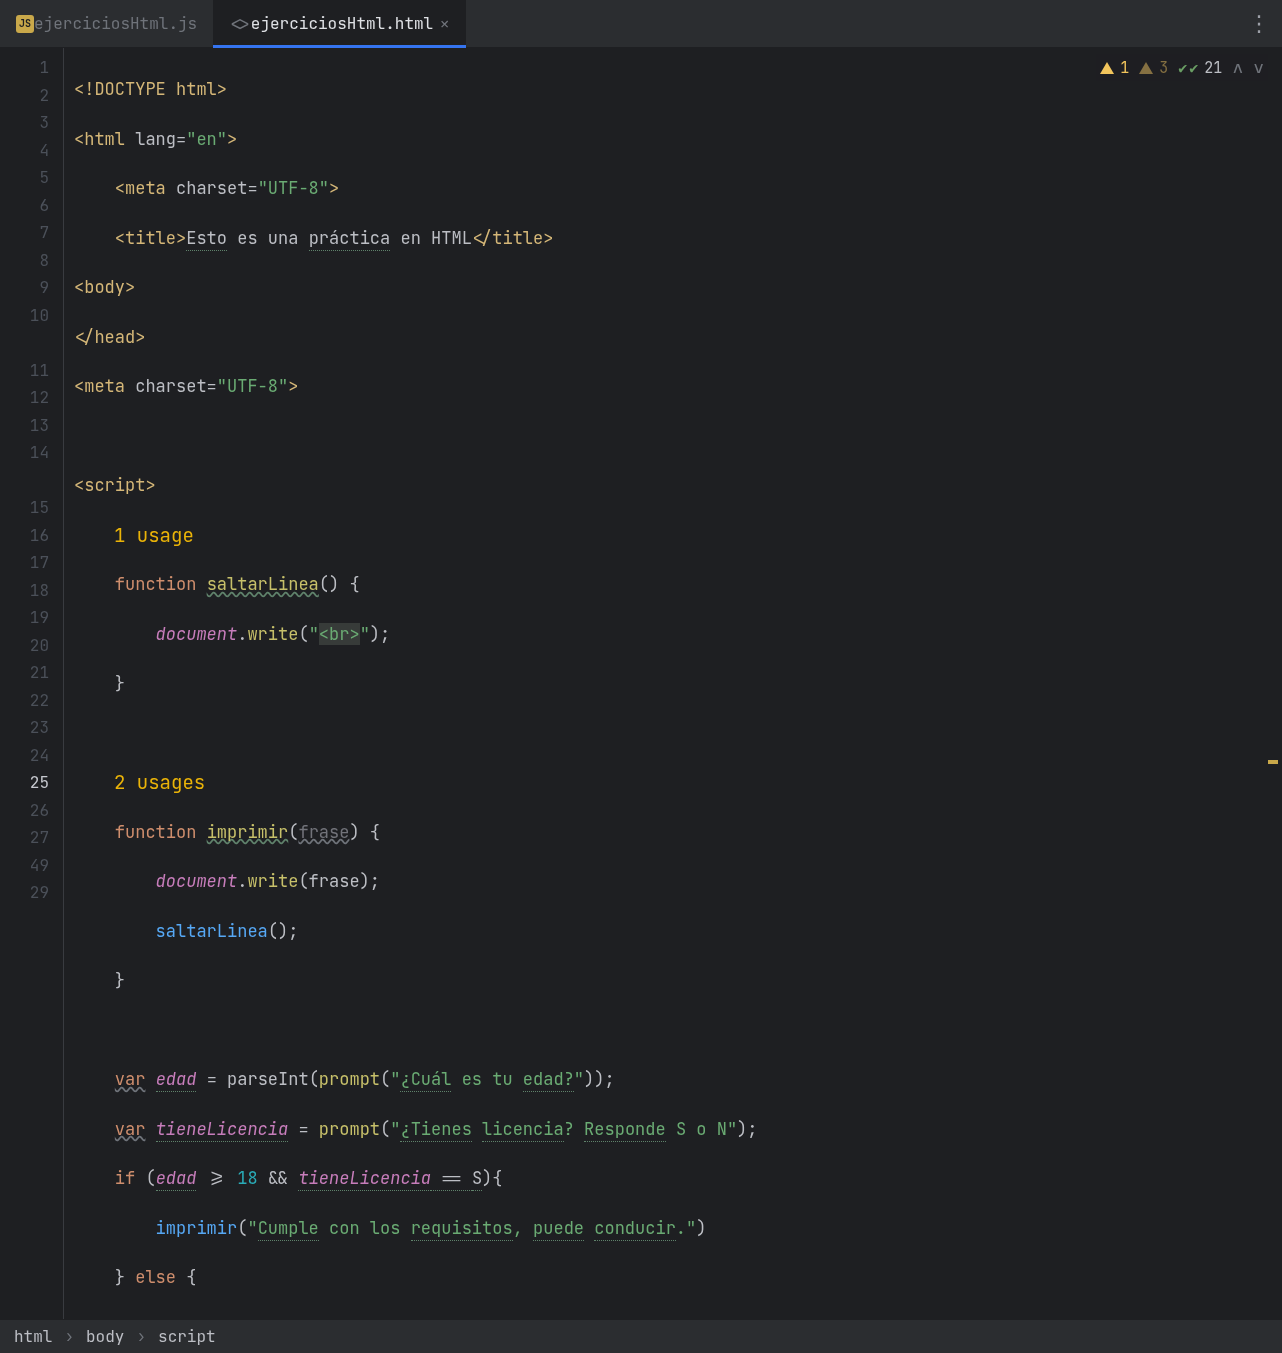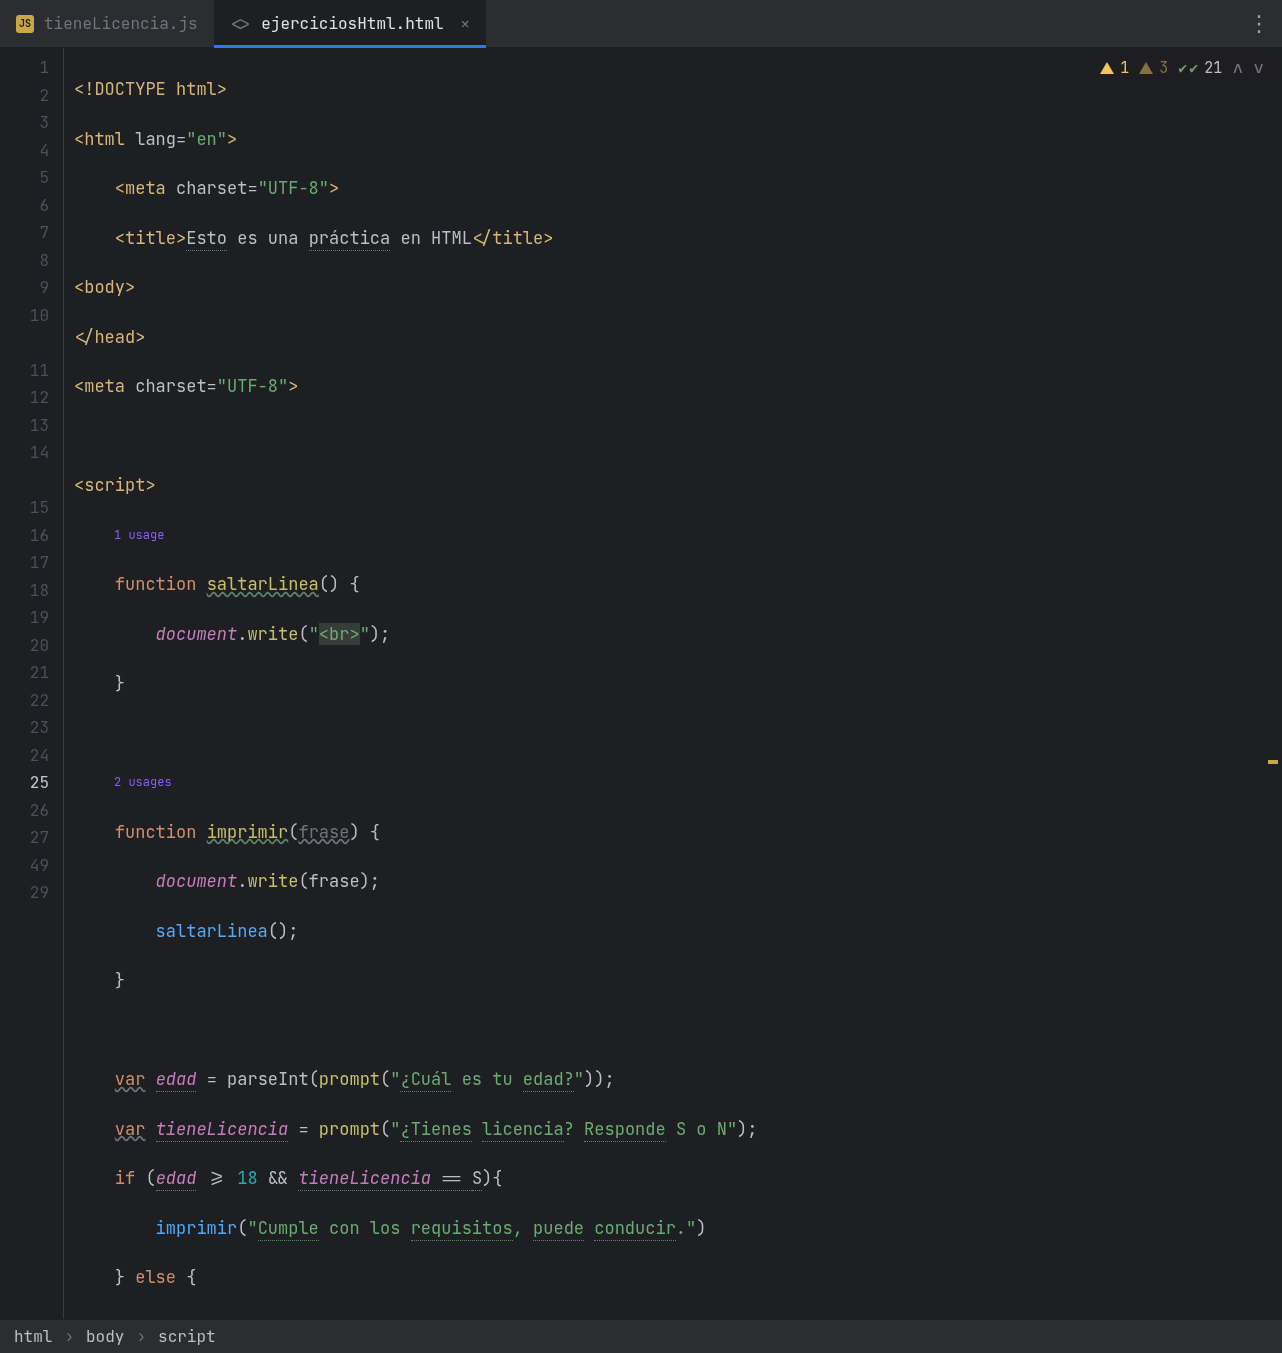--- a/index.html
+++ b/index.html
@@ -43,21 +43,21 @@
   }
 
   
   .tabbar{
     height:48px;background:var(--bg-tabs);
     display:flex;align-items:stretch;
     border-bottom:1px solid #1e1f22;
     position:relative;
   }
   .tab{
-    display:flex;align-items:center;gap:10px;
+    display:flex;align-items:center;
     padding:0 16px;color:var(--fg-dim);cursor:pointer;
     font-size:16px;position:relative;
   }
   .tab.active{color:#dfe1e5;background:var(--tab-active)}
   .tab.active::after{
     content:"";position:absolute;left:0;right:0;bottom:-1px;height:3px;
     background:var(--accent);
   }
   .tab .close{color:#6f737a;font-size:18px;margin-left:6px}
   .tabbar .spacer{flex:1}
@@ -91,21 +91,21 @@
   .n{color:var(--num)}
   .p{color:var(--param);}
   .d{color:var(--doc);font-style:italic}
   .id{color:var(--ident)}
   .pu{color:var(--fg)}
   .it{font-style:italic}
   .u{border-bottom:1px dotted var(--underline);padding-bottom:1px}
   .uw{text-decoration:underline wavy #5f826b;text-decoration-skip-ink:none}
   .ug{text-decoration:underline wavy #6f737a;text-decoration-skip-ink:none}
   .sel{background:var(--sel)}
-  .hint{color:#8b5cf6;font-size:12px;padding-left:40px}
+  .hint{color:#eab308;font-size:19px;padding-left:40px}
 
   
   .inspection{
     position:absolute;top:6px;right:14px;display:flex;align-items:center;gap:10px;
     font-size:15px;color:#bcbec4;background:rgba(30,31,34,0.85);padding:2px 4px;
   }
   .inspection .grp{display:flex;align-items:center;gap:6px}
   .ico-tri{width:0;height:0;border-left:7px solid transparent;border-right:7px solid transparent;border-bottom:12px solid currentColor;display:inline-block}
   .inspection .chev{color:#6f737a;cursor:pointer;font-size:18px}
   .minimap-mark{position:absolute;right:4px;width:10px;height:4px;background:var(--minimap-mark)}
@@ -117,21 +117,21 @@
     border-top:1px solid #1e1f22;
   }
   .breadcrumb .sep{color:#6f737a}
 </style>
 </head>
 <body>
 
 <div class="tabbar">
   <div class="tab">
     <span class="ico-js">JS</span>
-    <span>tieneLicencia.js</span>
+    <span>ejerciciosHtml.js</span>
   </div>
   <div class="tab active">
     <span class="ico-html">&lt;&gt;</span>
     <span>ejerciciosHtml.html</span>
     <span class="close">×</span>
   </div>
   <div class="spacer"></div>
   <div class="more">⋮</div>
 </div>
 

